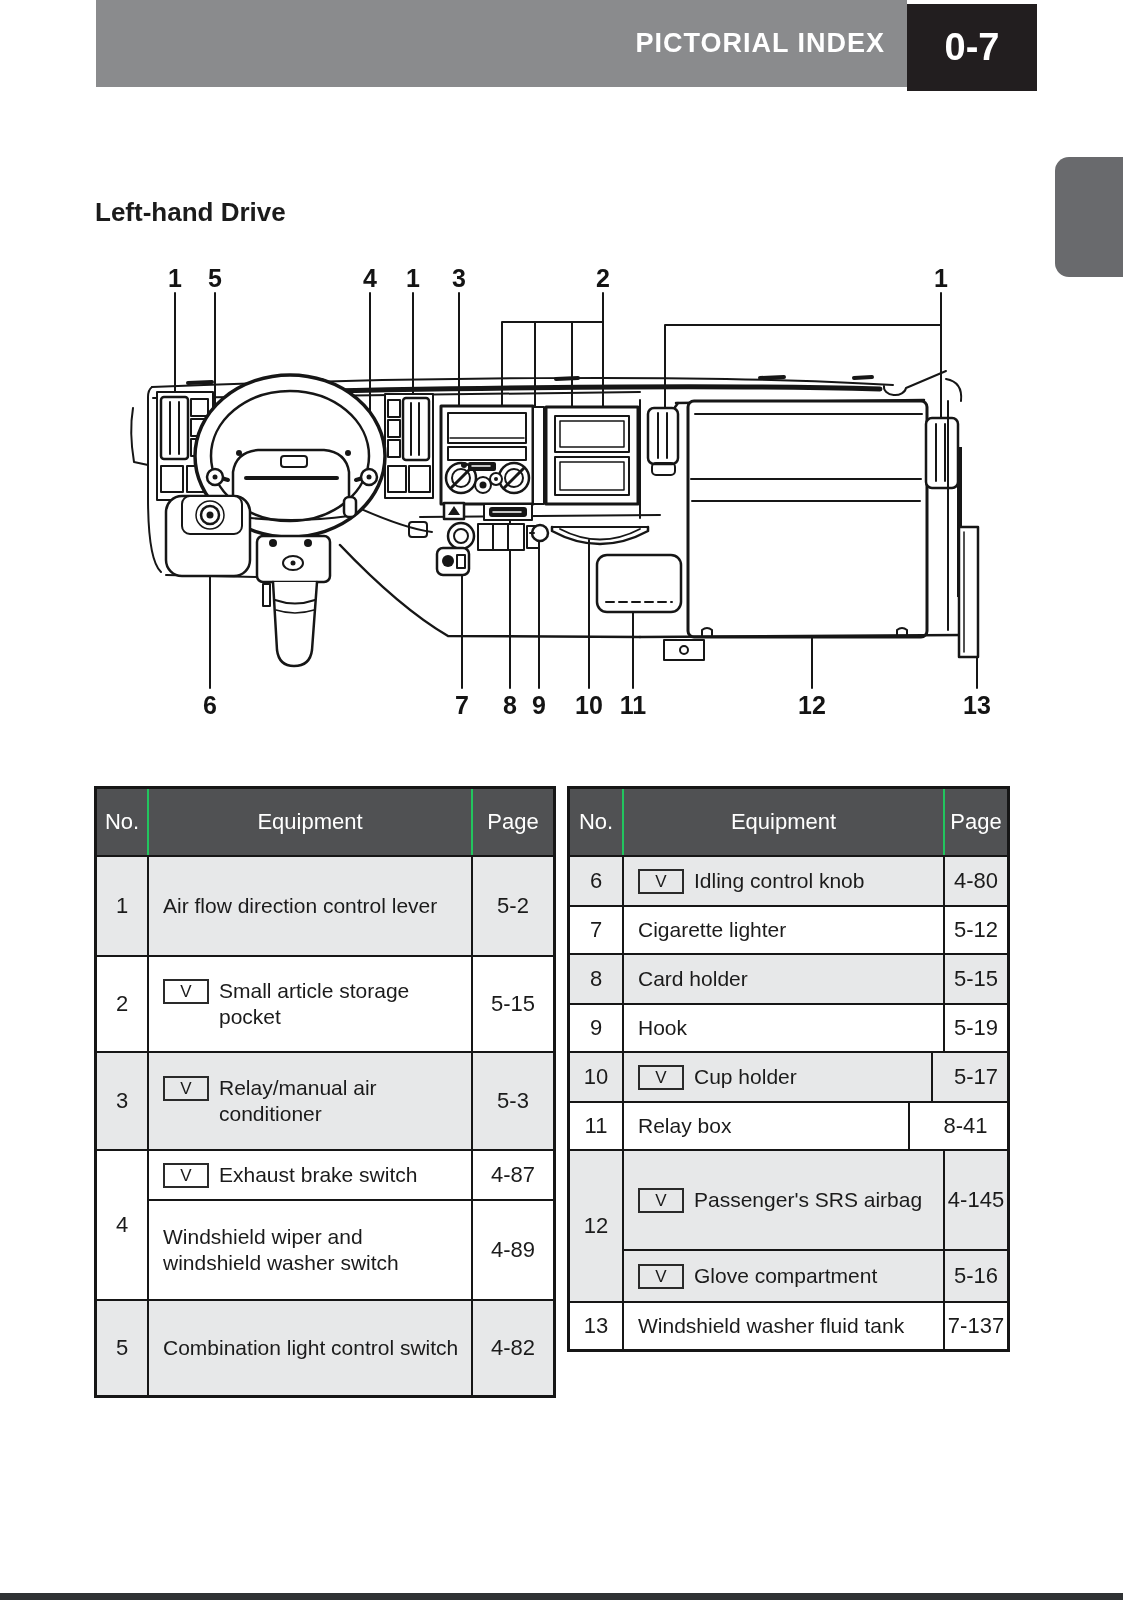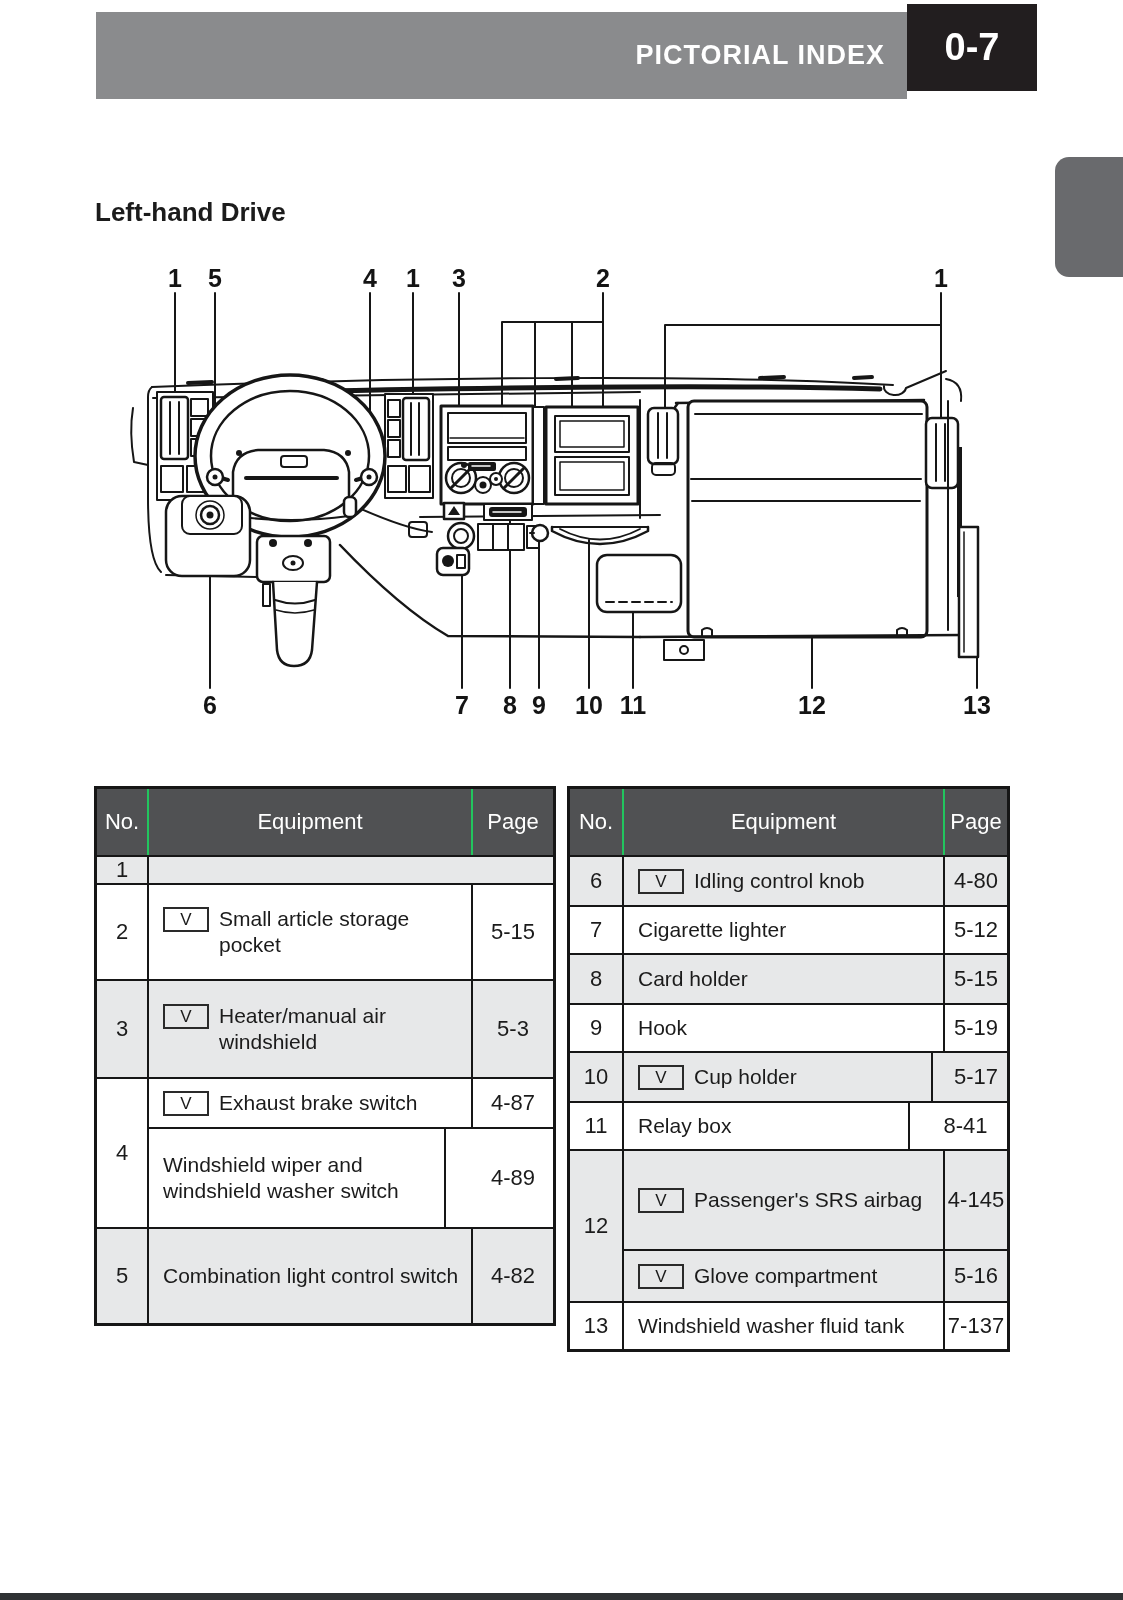--- a/index.html
+++ b/index.html
@@ -1,20 +1,20 @@
 <!DOCTYPE html>
 <html><head>
 <meta charset="utf-8">
 <style>
   html,body{margin:0;padding:0;background:#fff;}
   .page{position:relative;width:1123px;height:1600px;background:#ffffff;
         font-family:"Liberation Sans",sans-serif;color:#1b1b1b;overflow:hidden;}
 
   
-  .hdr-bar{position:absolute;left:96px;top:12px;width:811px;height:87px;background:#8a8b8d;
+  .hdr-bar{position:absolute;left:96px;top:0;width:811px;height:87px;background:#8a8b8d;
            display:flex;align-items:center;justify-content:flex-end;}
   .hdr-title{color:#fff;font-size:27px;font-weight:bold;letter-spacing:1px;padding-right:22px;}
   .hdr-pagebox{position:absolute;left:907px;top:4px;width:130px;height:87px;background:#221e1f;
                display:flex;align-items:center;justify-content:center;}
   .hdr-pagenum{color:#fff;font-size:38px;font-weight:bold;}
   .side-tab{position:absolute;left:1055px;top:157px;width:68px;height:120px;background:#696a6d;
             border-radius:14px 0 0 14px;}
   .section-heading{position:absolute;left:95px;top:197px;font-size:26px;font-weight:bold;}
 
   
@@ -284,20 +284,30 @@
   </svg>
 
   <div id="table-left" class="eqtable" style="left:94px;top:786px;width:462px;">
       <div class="thead">
         <div class="th sep" style="width: 50px;">No.</div>
         <div class="th sep" style="flex: 1 1 0%;">Equipment</div>
         <div class="th" style="width: 80px;">Page</div>
       </div>
       <div class="drow shaded">
         <div class="no-cell" style="width: 50px;">1</div>
+        <div class="row-items">
+          <div class="item" style="min-height: 98px;">
+            <div class="equip">
+              <div class="equip-inner">
+                <span class="etext">Air flow direction control lever</span>
+              </div>
+            </div>
+            <div class="page-cell" style="width: 80px;">5-2</div>
+          </div>
+        </div>
       </div>
       <div class="drow">
         <div class="no-cell" style="width: 50px;">2</div>
         <div class="row-items">
           <div class="item" style="min-height: 94px;">
             <div class="equip">
               <div class="equip-inner">
                 <span class="vbox">V</span>
                 <span class="etext">Small article storage pocket</span>
               </div>
@@ -306,21 +316,21 @@
           </div>
         </div>
       </div>
       <div class="drow shaded">
         <div class="no-cell" style="width: 50px;">3</div>
         <div class="row-items">
           <div class="item" style="min-height: 96px;">
             <div class="equip">
               <div class="equip-inner">
                 <span class="vbox">V</span>
-                <span class="etext">Heater/manual air windshield</span>
+                <span class="etext">Relay/manual air conditioner</span>
               </div>
             </div>
             <div class="page-cell" style="width: 80px;">5-3</div>
           </div>
         </div>
       </div>
       <div class="drow">
         <div class="no-cell" style="width: 50px;">4</div>
         <div class="row-items">
           <div class="item" style="min-height: 48px;">
@@ -331,21 +341,21 @@
               </div>
             </div>
             <div class="page-cell" style="width: 80px;">4-87</div>
           </div>
           <div class="item" style="min-height: 98px;">
             <div class="equip">
               <div class="equip-inner">
                 <span class="etext">Windshield wiper and windshield washer switch</span>
               </div>
             </div>
-            <div class="page-cell" style="width: 80px; padding-left: 27px;">4-89</div>
+            <div class="page-cell" style="width: 80px;">4-89</div>
           </div>
         </div>
       </div>
       <div class="drow shaded">
         <div class="no-cell" style="width: 50px;">5</div>
         <div class="row-items">
           <div class="item" style="min-height: 94px;">
             <div class="equip">
               <div class="equip-inner">
                 <span class="etext">Combination light control switch</span>

